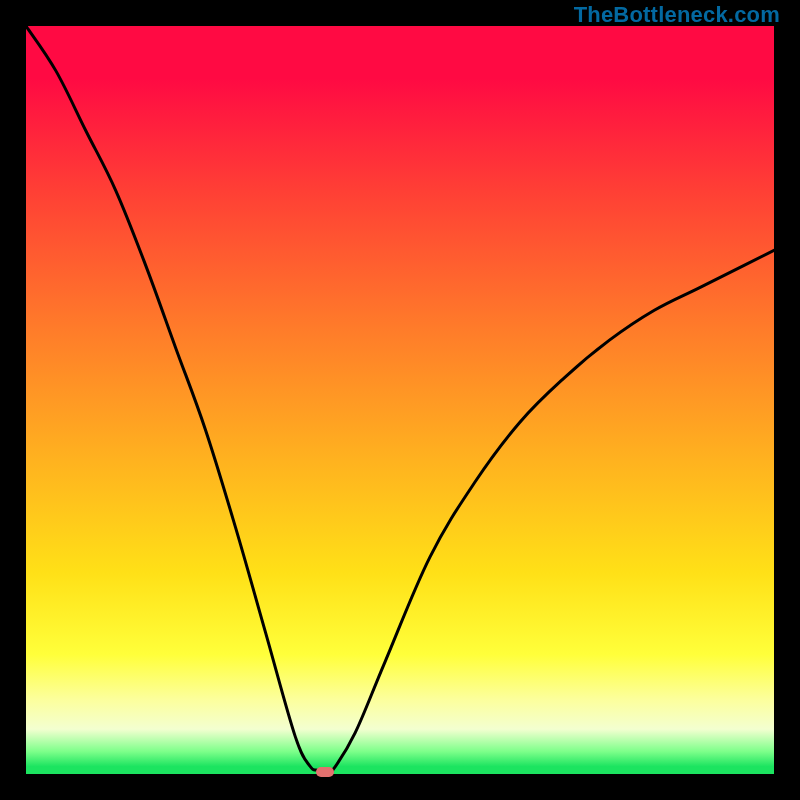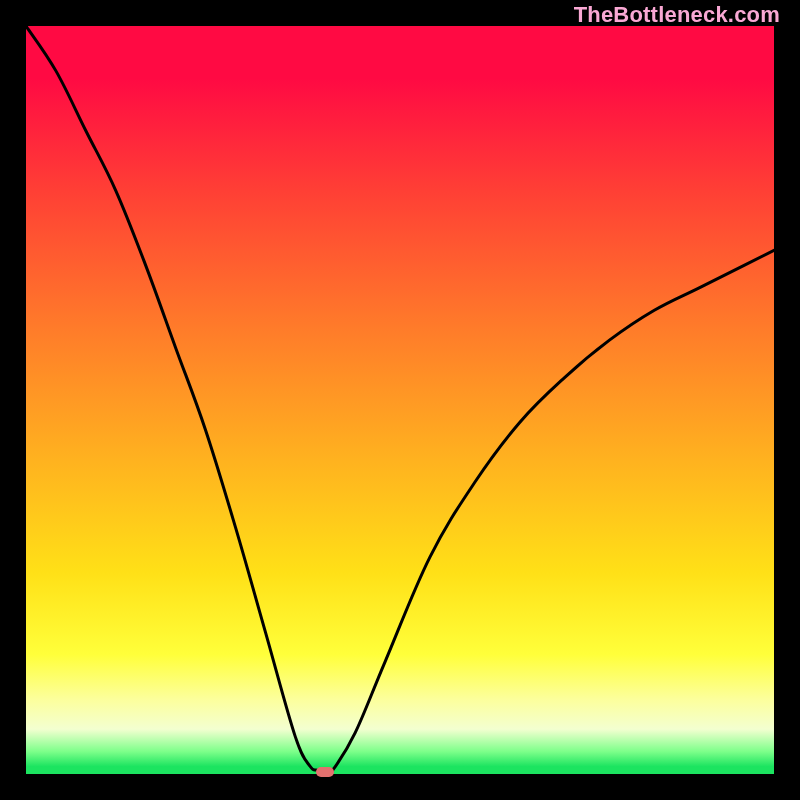--- a/index.html
+++ b/index.html
@@ -18,21 +18,21 @@
     width: 800px;
     height: 800px;
     background: #000;
   }
   .watermark {
     position: absolute;
     top: 2px;
     right: 20px;
     font-size: 22px;
     font-weight: 600;
-    color: #f9a8d4;
+    color: #0369a1;
     letter-spacing: 0.2px;
   }
   .plot {
     position: absolute;
     left: 26px;
     top: 26px;
     width: 748px;
     height: 748px;
   }
   .gradient {

